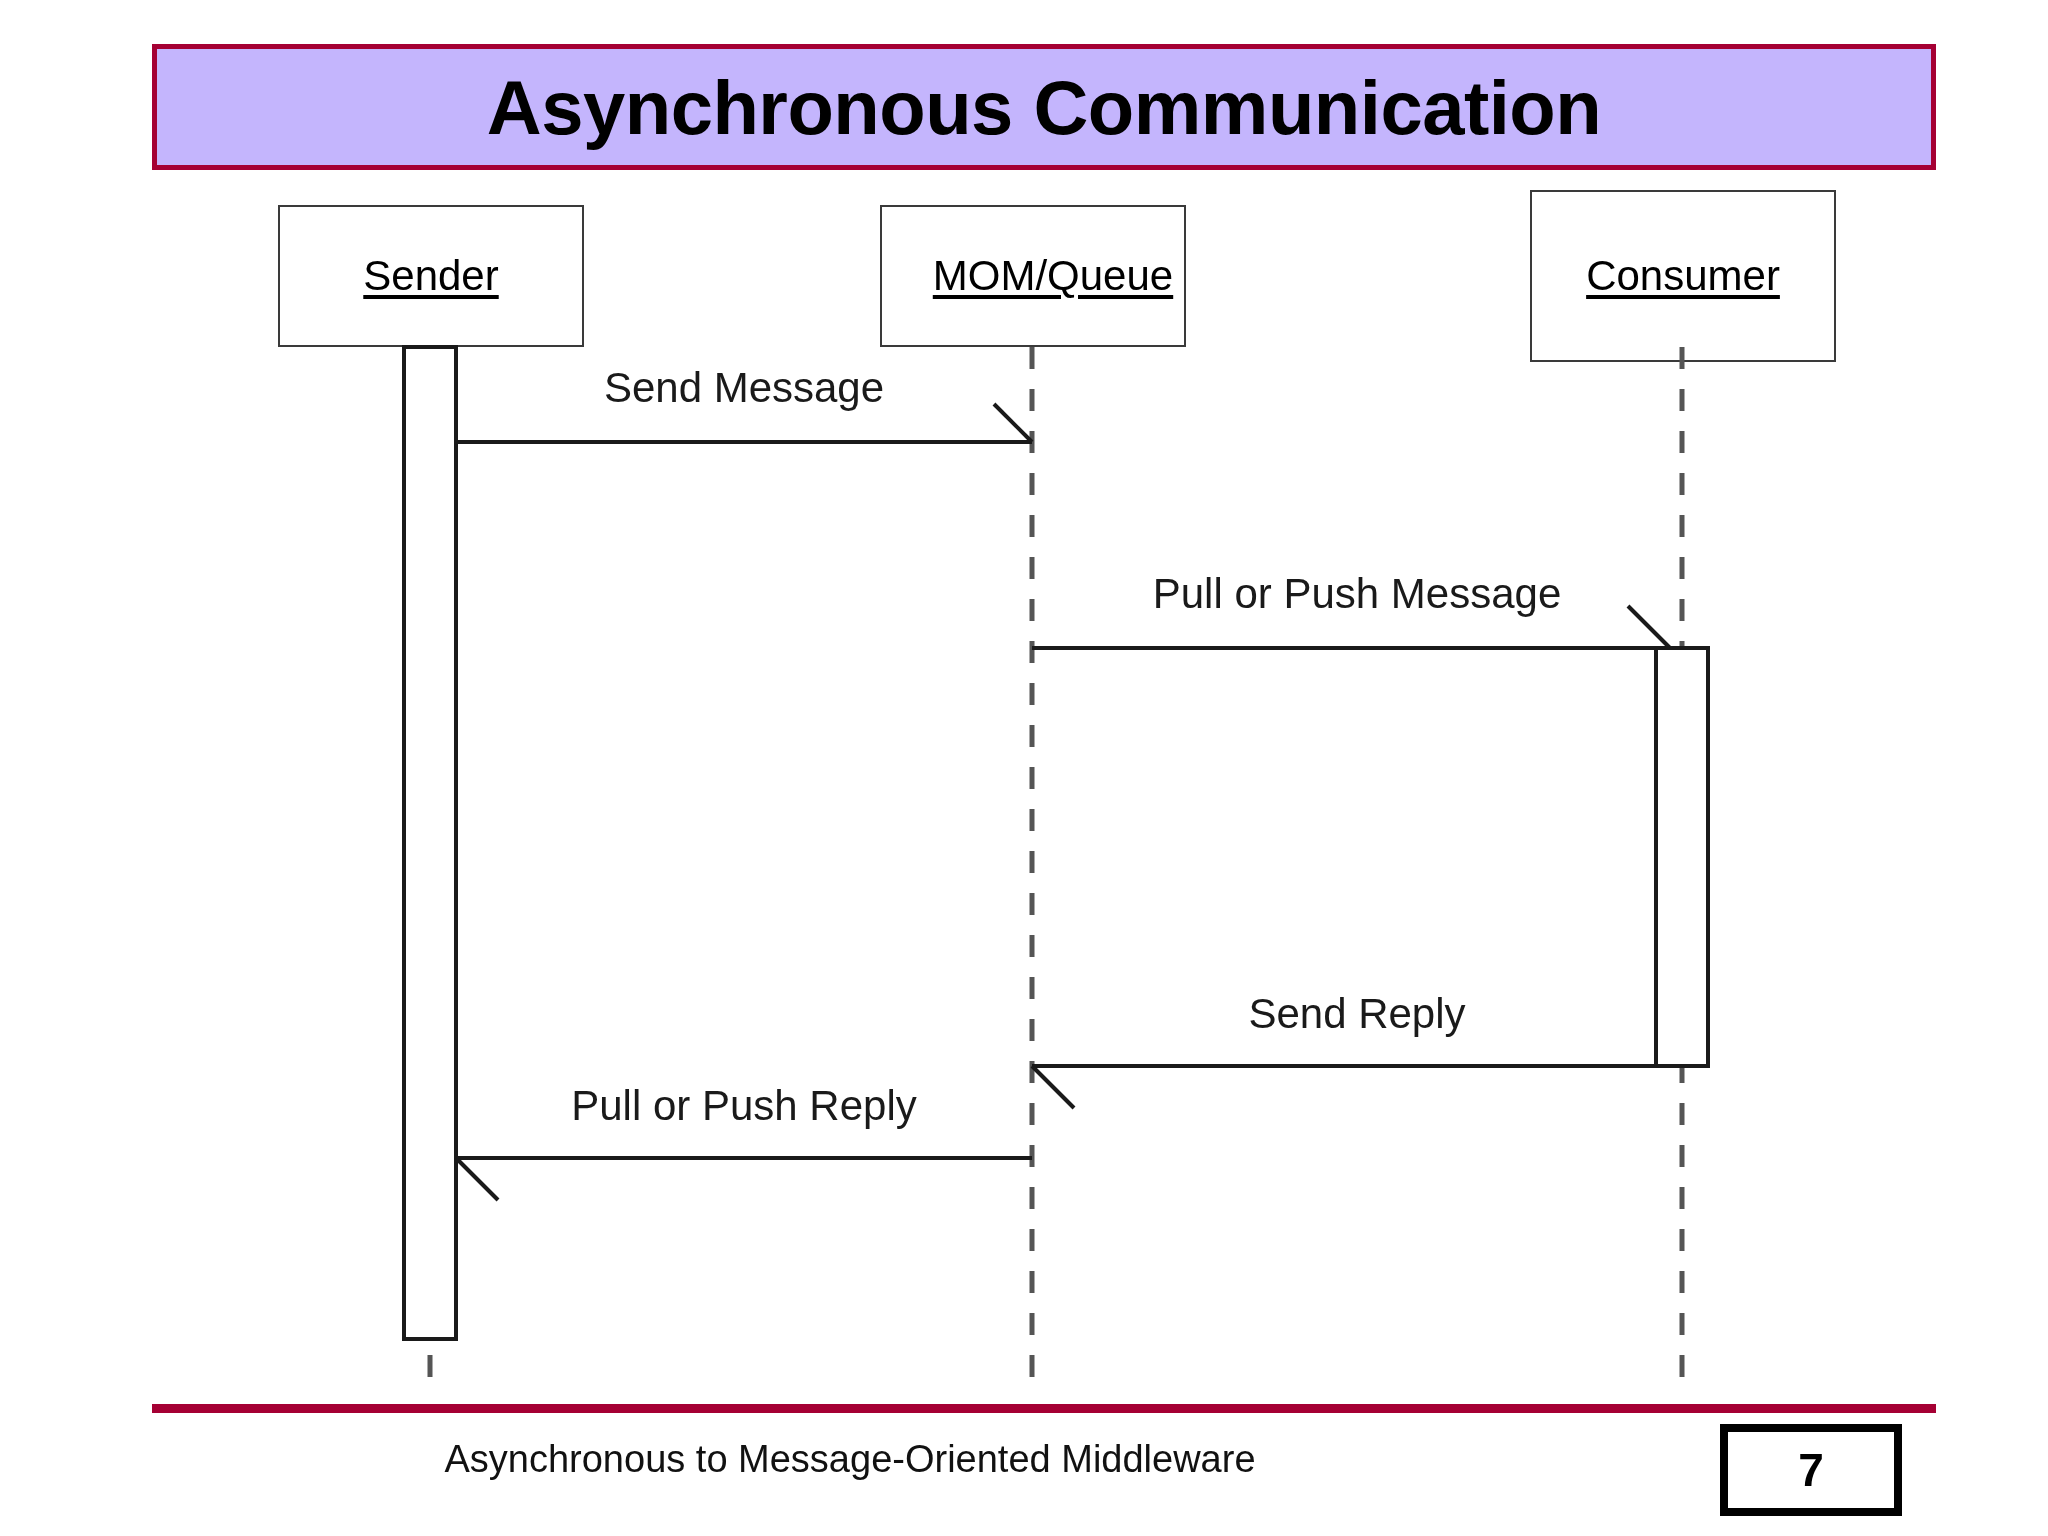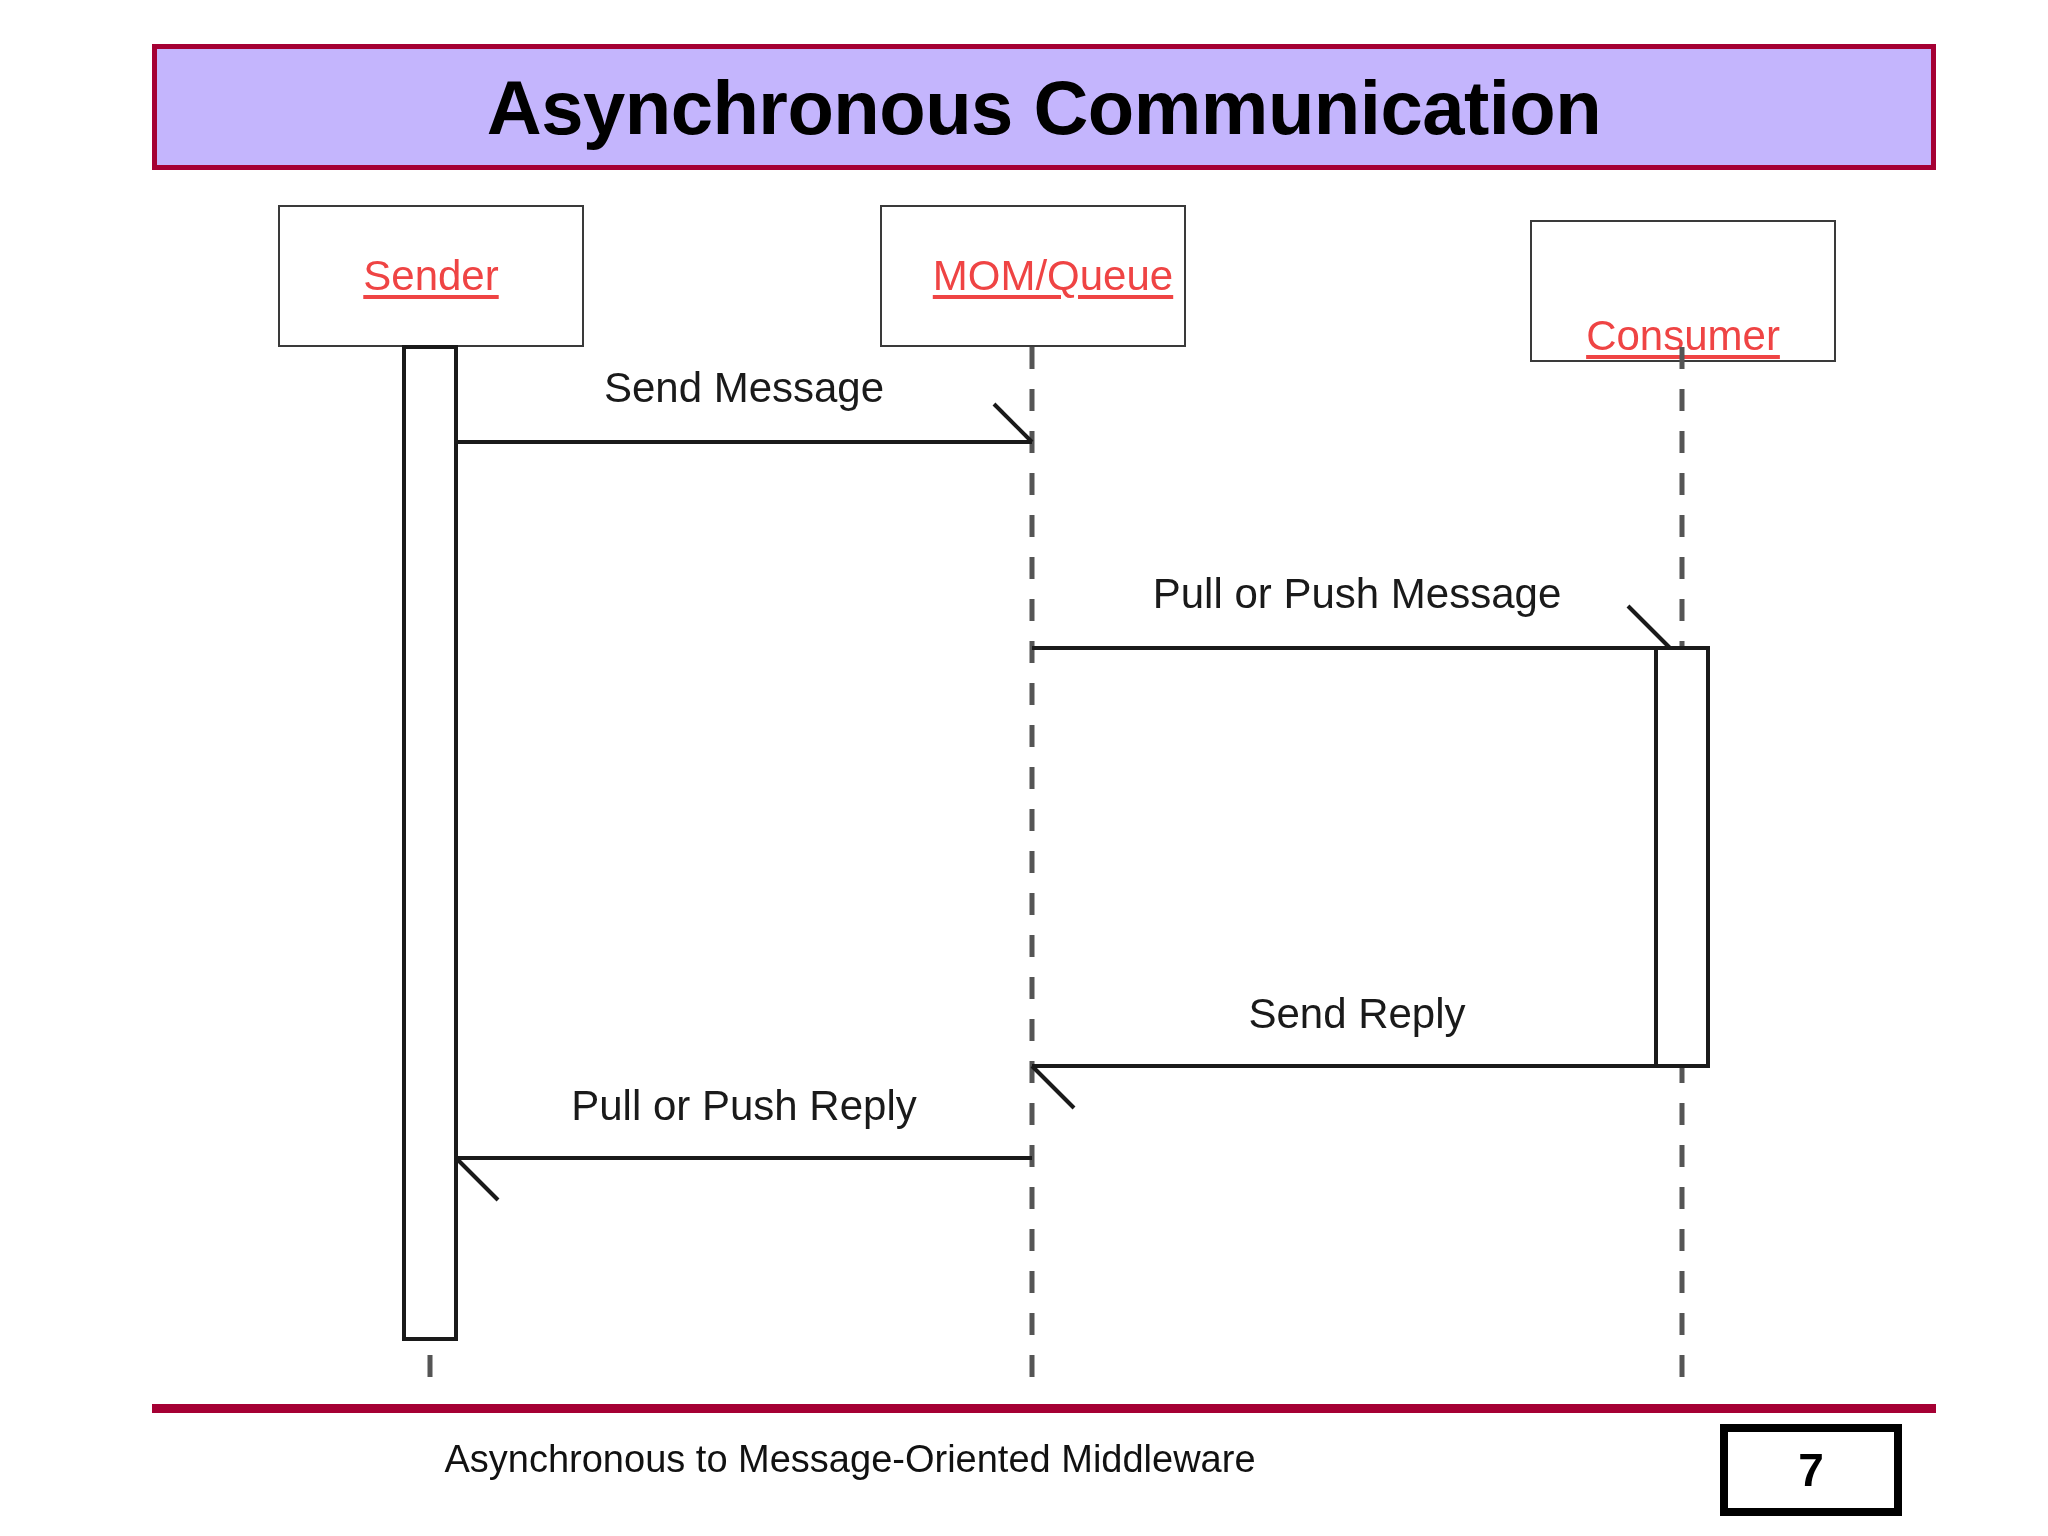--- a/index.html
+++ b/index.html
@@ -51,29 +51,29 @@
     position: absolute;
     box-sizing: border-box;
     border: 2px solid #3a3a3a;
     background: #ffffff;
     display: flex;
     align-items: center;
     justify-content: center;
   }
   .lifeline-label {
     font-size: 42px;
-    color: #ef4444;
+    color: #000000;
     text-decoration: underline;
     text-underline-offset: 5px;
     white-space: nowrap;
   }
 
   #box-sender   { left: 278px;  top: 205px; width: 306px; height: 142px; }
   #box-mom      { left: 880px;  top: 205px; width: 306px; height: 142px; padding-left: 40px; }
-  #box-consumer { left: 1530px; top: 220px; width: 306px; height: 142px; align-items: flex-end; }
+  #box-consumer { left: 1530px; top: 190px; width: 306px; height: 172px; }
 
   
   #footer-rule {
     position: absolute;
     left: 152px;
     top: 1404px;
     width: 1784px;
     height: 9px;
     background: #A50034;
   }

